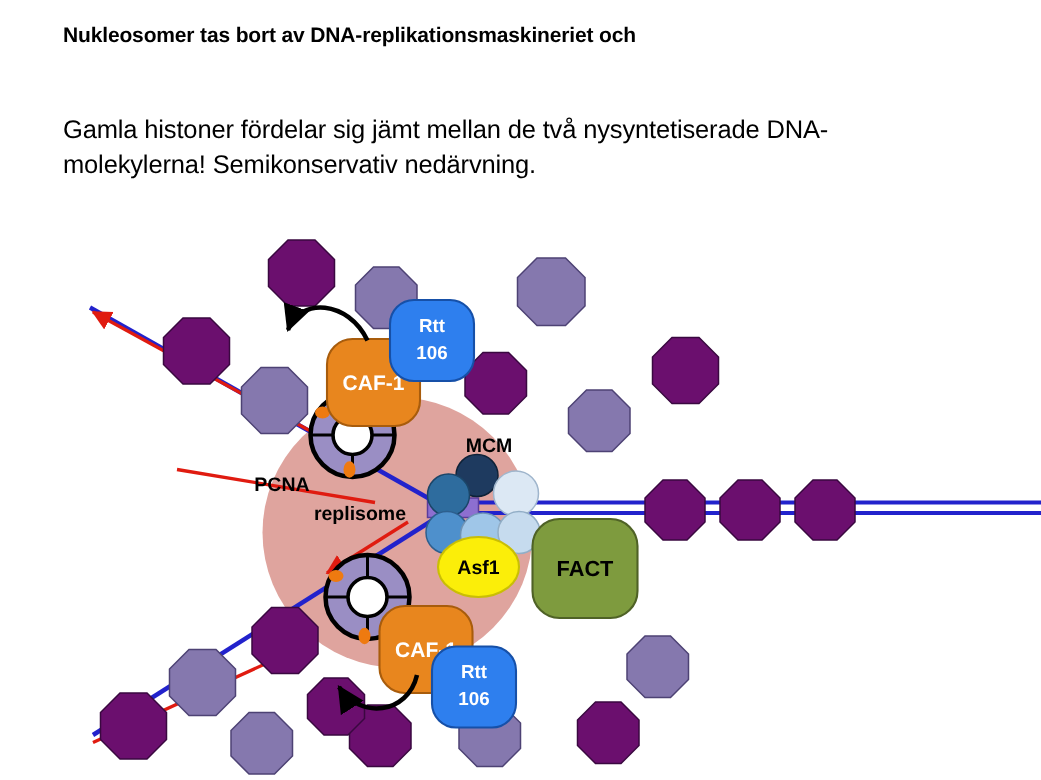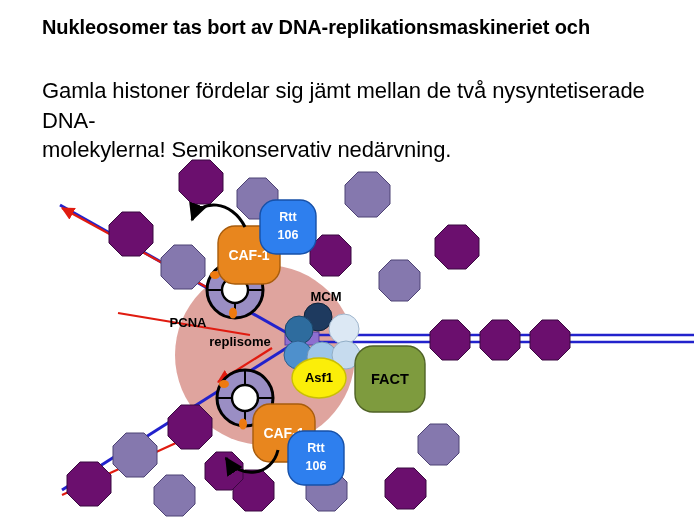--- a/index.html
+++ b/index.html
@@ -16,28 +16,28 @@
     background:#ffffff;
   }
   .txt-block{
     position:absolute;
     left:42px;
     width:630px;
     color:#000000;
   }
   #heading{
     top:14px;
-    font-size:20px;
+    font-size:14px;
     font-weight:bold;
     line-height:1.33;
     letter-spacing:-0.1px;
   }
   #subheading{
     top:76px;
-    font-size:22px;
+    font-size:17px;
     font-weight:normal;
     line-height:1.35;
     letter-spacing:-0.1px;
   }
   #figure{
     position:absolute;
     left:0px; top:150px;
     width:694px; height:370px;
   }
   svg{display:block;}

